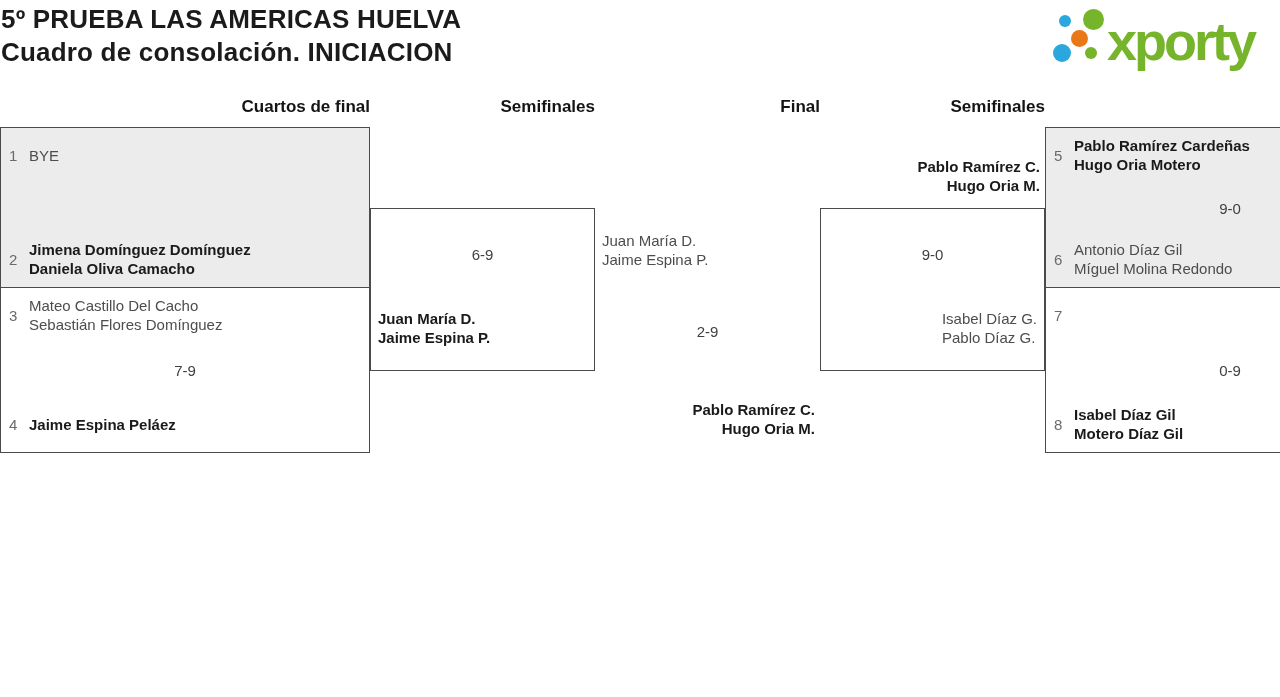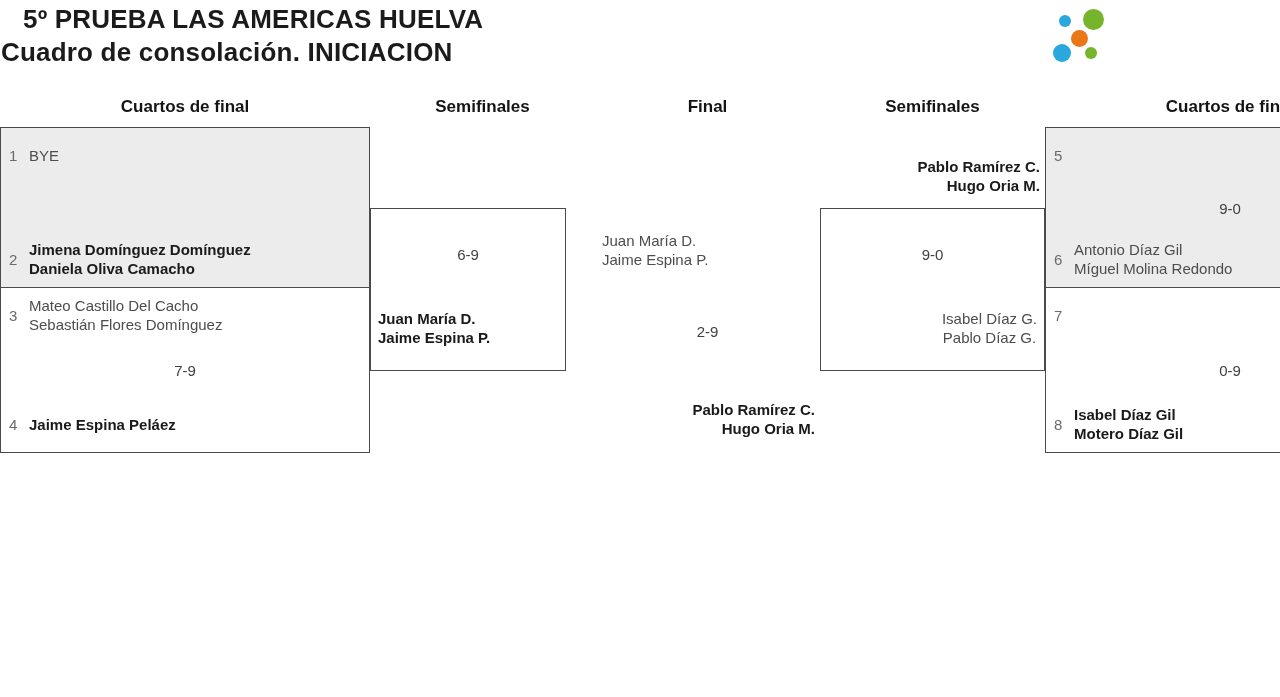--- a/index.html
+++ b/index.html
@@ -4,51 +4,51 @@
 <style>
   html,body { margin:0; padding:0; background:#fff; }
   .stage {
     position:relative; width:1280px; height:697px; background:#ffffff;
     overflow:hidden; font-family:"Liberation Sans", sans-serif;
     -webkit-font-smoothing:antialiased;
   }
   
   .title-line { position:absolute; left:1px; font-size:26px; line-height:33px;
     font-weight:700; color:#1b1b1b; letter-spacing:0.2px; white-space:nowrap; }
-  .title-line.l1 { top:3px;padding-left:22px; }
+  .title-line.l1 { top:3px; }
   .title-line.l2 { top:36px; }
 
   
   .logo { position:absolute; left:1050px; top:0; width:230px; height:78px; cursor:pointer; }
   .dot { position:absolute; border-radius:50%; }
   .dot.blue-s  { left:9px;  top:15px; width:12px; height:12px; background:#2aa7dd; }
   .dot.green-l { left:33px; top:9px;  width:21px; height:21px; background:#76b52b; }
   .dot.orange  { left:21px; top:30px; width:17px; height:17px; background:#e87818; }
   .dot.blue-l  { left:3px;  top:44px; width:18px; height:18px; background:#2aa7dd; }
   .dot.green-s { left:35px; top:47px; width:12px; height:12px; background:#76b52b; }
   .wordmark { position:absolute; left:57px; top:11px; font-size:54px; line-height:60px;
     font-weight:700; color:#76b52b; letter-spacing:-3px; white-space:nowrap; }
 
   
   .rh { position:absolute; top:96px; font-size:17px; line-height:22px; font-weight:700;
-    color:#141414; text-align:center; white-space:nowrap; }
+    color:#141414; text-align:right; white-space:nowrap; }
   .rh.c1 { left:0;      width:370px; }
   .rh.c2 { left:370px;  width:225px; }
   .rh.c3 { left:595px;  width:225px; }
   .rh.c4 { left:820px;  width:225px; }
   .rh.c5 { left:1045px; width:370px; }
 
   
   .box { position:absolute; border:1px solid #4a4a4a; background:#ffffff; box-sizing:border-box; }
   .box.gray { background:#ececec; }
   .qfA-l { left:0;      top:127px; width:370px; height:161px; }
   .qfB-l { left:0;      top:287px; width:370px; height:166px; }
   .qfA-r { left:1045px; top:127px; width:370px; height:161px; }
   .qfB-r { left:1045px; top:287px; width:370px; height:166px; }
-  .sfbox-l { left:370px; top:208px; width:196px; height:163px; }
+  .sfbox-l { left:370px; top:208px; width:225px; height:163px; }
   .sfbox-r { left:820px; top:208px; width:225px; height:163px; }
 
   .trow { position:absolute; left:8px; right:6px; display:flex; gap:7px; align-items:center; min-height:38px; }
   .trow.t { top:8px; }
   .trow.b { bottom:9px; }
   .seed { font-size:15px; color:#6a6a6a; min-width:13px; flex:none; }
   .names { font-size:15px; line-height:19px; color:#4d4d4d; }
   .names.win { font-weight:700; color:#1a1a1a; }
   .nl:empty { display:none; }
 
@@ -57,39 +57,40 @@
   .sf-score { position:absolute; left:0; right:0; top:36px; }
 
   
   .fteam { position:absolute; font-size:15px; line-height:19px; color:#4d4d4d; }
   .fteam.win { font-weight:700; color:#1a1a1a; }
   .fteam.ra { text-align:right;margin-top:12px; }
   .sf-top-l { left:377px; top:145px; }
   .sf-top-r { left:820px; top:145px; width:220px; }
   .sf-bot { position:absolute; top:100px; font-size:15px; line-height:19px; }
   .sf-bot.la { left:7px; color:#1a1a1a; font-weight:700; }
-  .sf-bot.rr { right:7px; text-align:center; color:#4d4d4d; }
+  .sf-bot.rr { right:7px; text-align:left; color:#4d4d4d; }
   .fin-t1 { left:602px; top:231px; }
   .fin-score { position:absolute; left:595px; top:322px; width:225px; }
   .fin-t2 { left:595px; top:388px; width:220px; }
 </style>
 </head>
 <body>
 
 <div class="stage">
 
   <div class="title-line l1">5º PRUEBA LAS AMERICAS HUELVA</div>
   <div class="title-line l2">Cuadro de consolación. INICIACION</div>
 
   <div class="logo">
     <span class="dot blue-s"></span>
     <span class="dot green-l"></span>
     <span class="dot orange"></span>
     <span class="dot blue-l"></span>
     <span class="dot green-s"></span>
+    <span class="wordmark">xporty</span>
   </div>
 
   <div class="rh c1">Cuartos de final</div>
   <div class="rh c2">Semifinales</div>
   <div class="rh c3">Final</div>
   <div class="rh c4">Semifinales</div>
   <div class="rh c5">Cuartos de final</div>
 
   <div class="box gray qfA-l">
     <div class="trow t">
@@ -152,20 +153,24 @@
     <div class="score sf-score">9-0</div>
     <div class="sf-bot rr">
       <div class="nl">Isabel Díaz G.</div>
       <div class="nl">Pablo Díaz G.</div>
     </div>
   </div>
 
   <div class="box gray qfA-r">
     <div class="trow t">
       <span class="seed">5</span>
+      <div class="names win">
+        <div class="nl">Pablo Ramírez Cardeñas</div>
+        <div class="nl">Hugo Oria Motero</div>
+      </div>
     </div>
     <div class="score qf-score">9-0</div>
     <div class="trow b">
       <span class="seed">6</span>
       <div class="names">
         <div class="nl">Antonio Díaz Gil</div>
         <div class="nl">Míguel Molina Redondo</div>
       </div>
     </div>
   </div>

